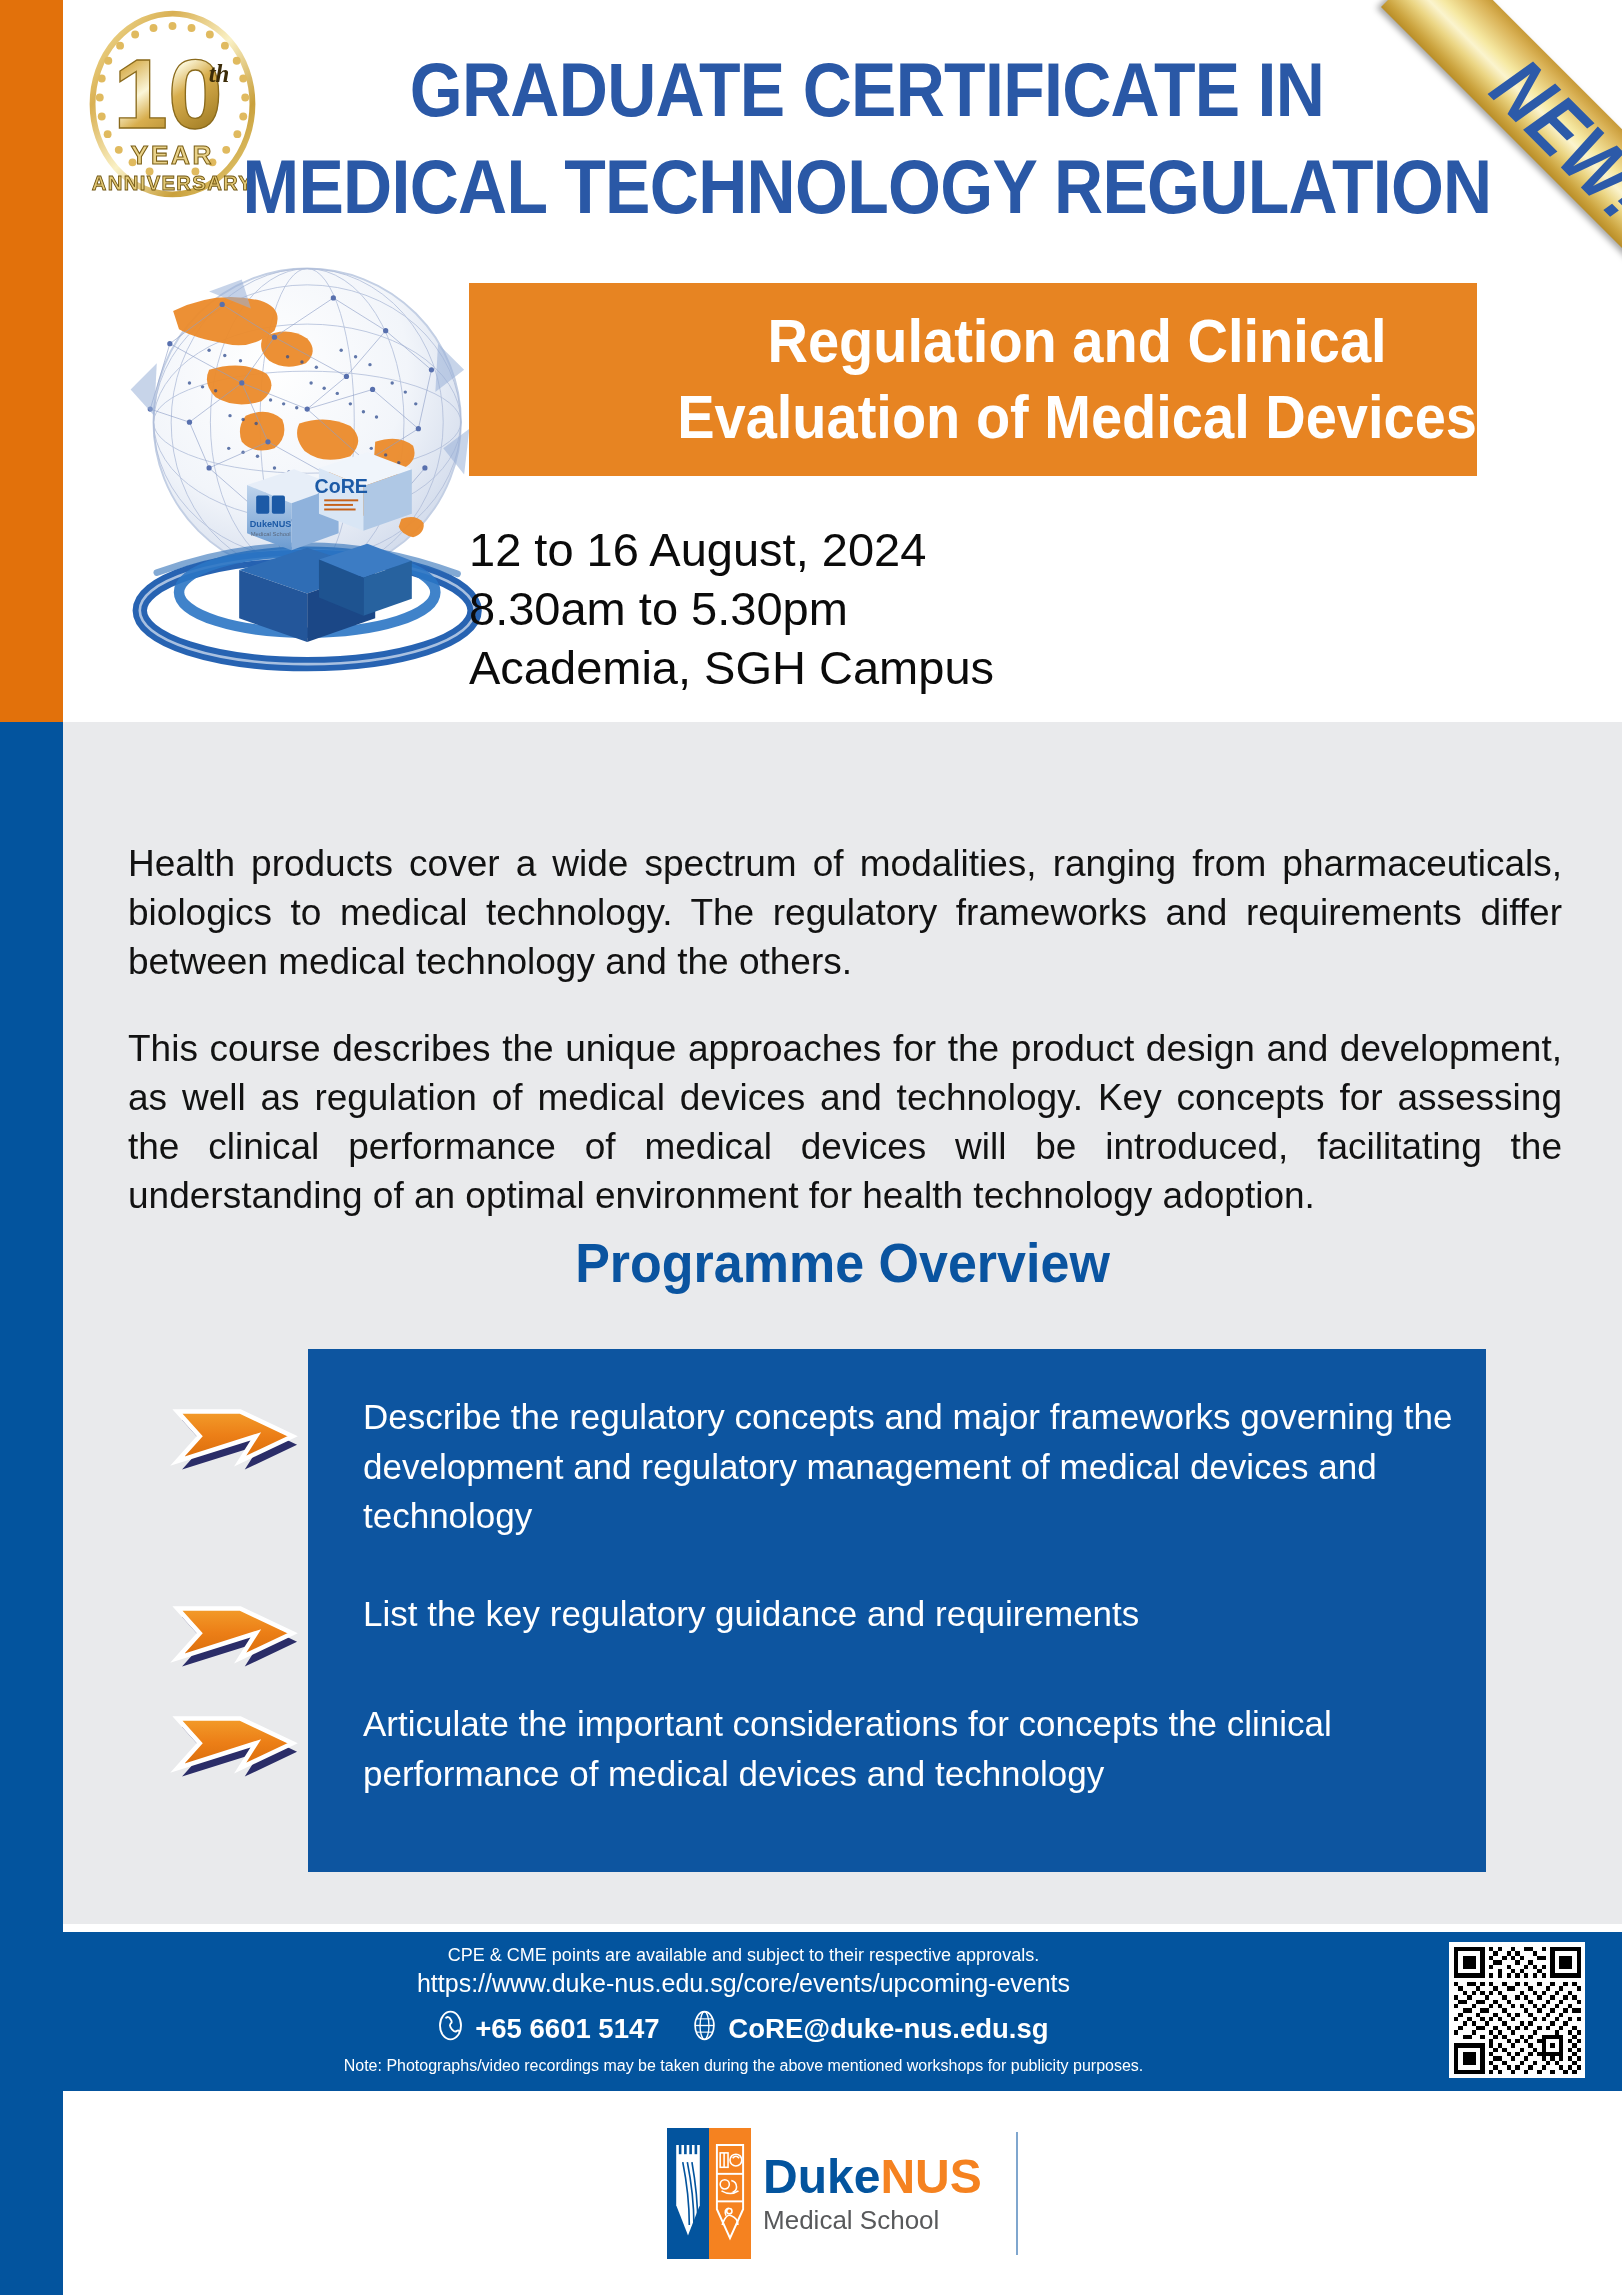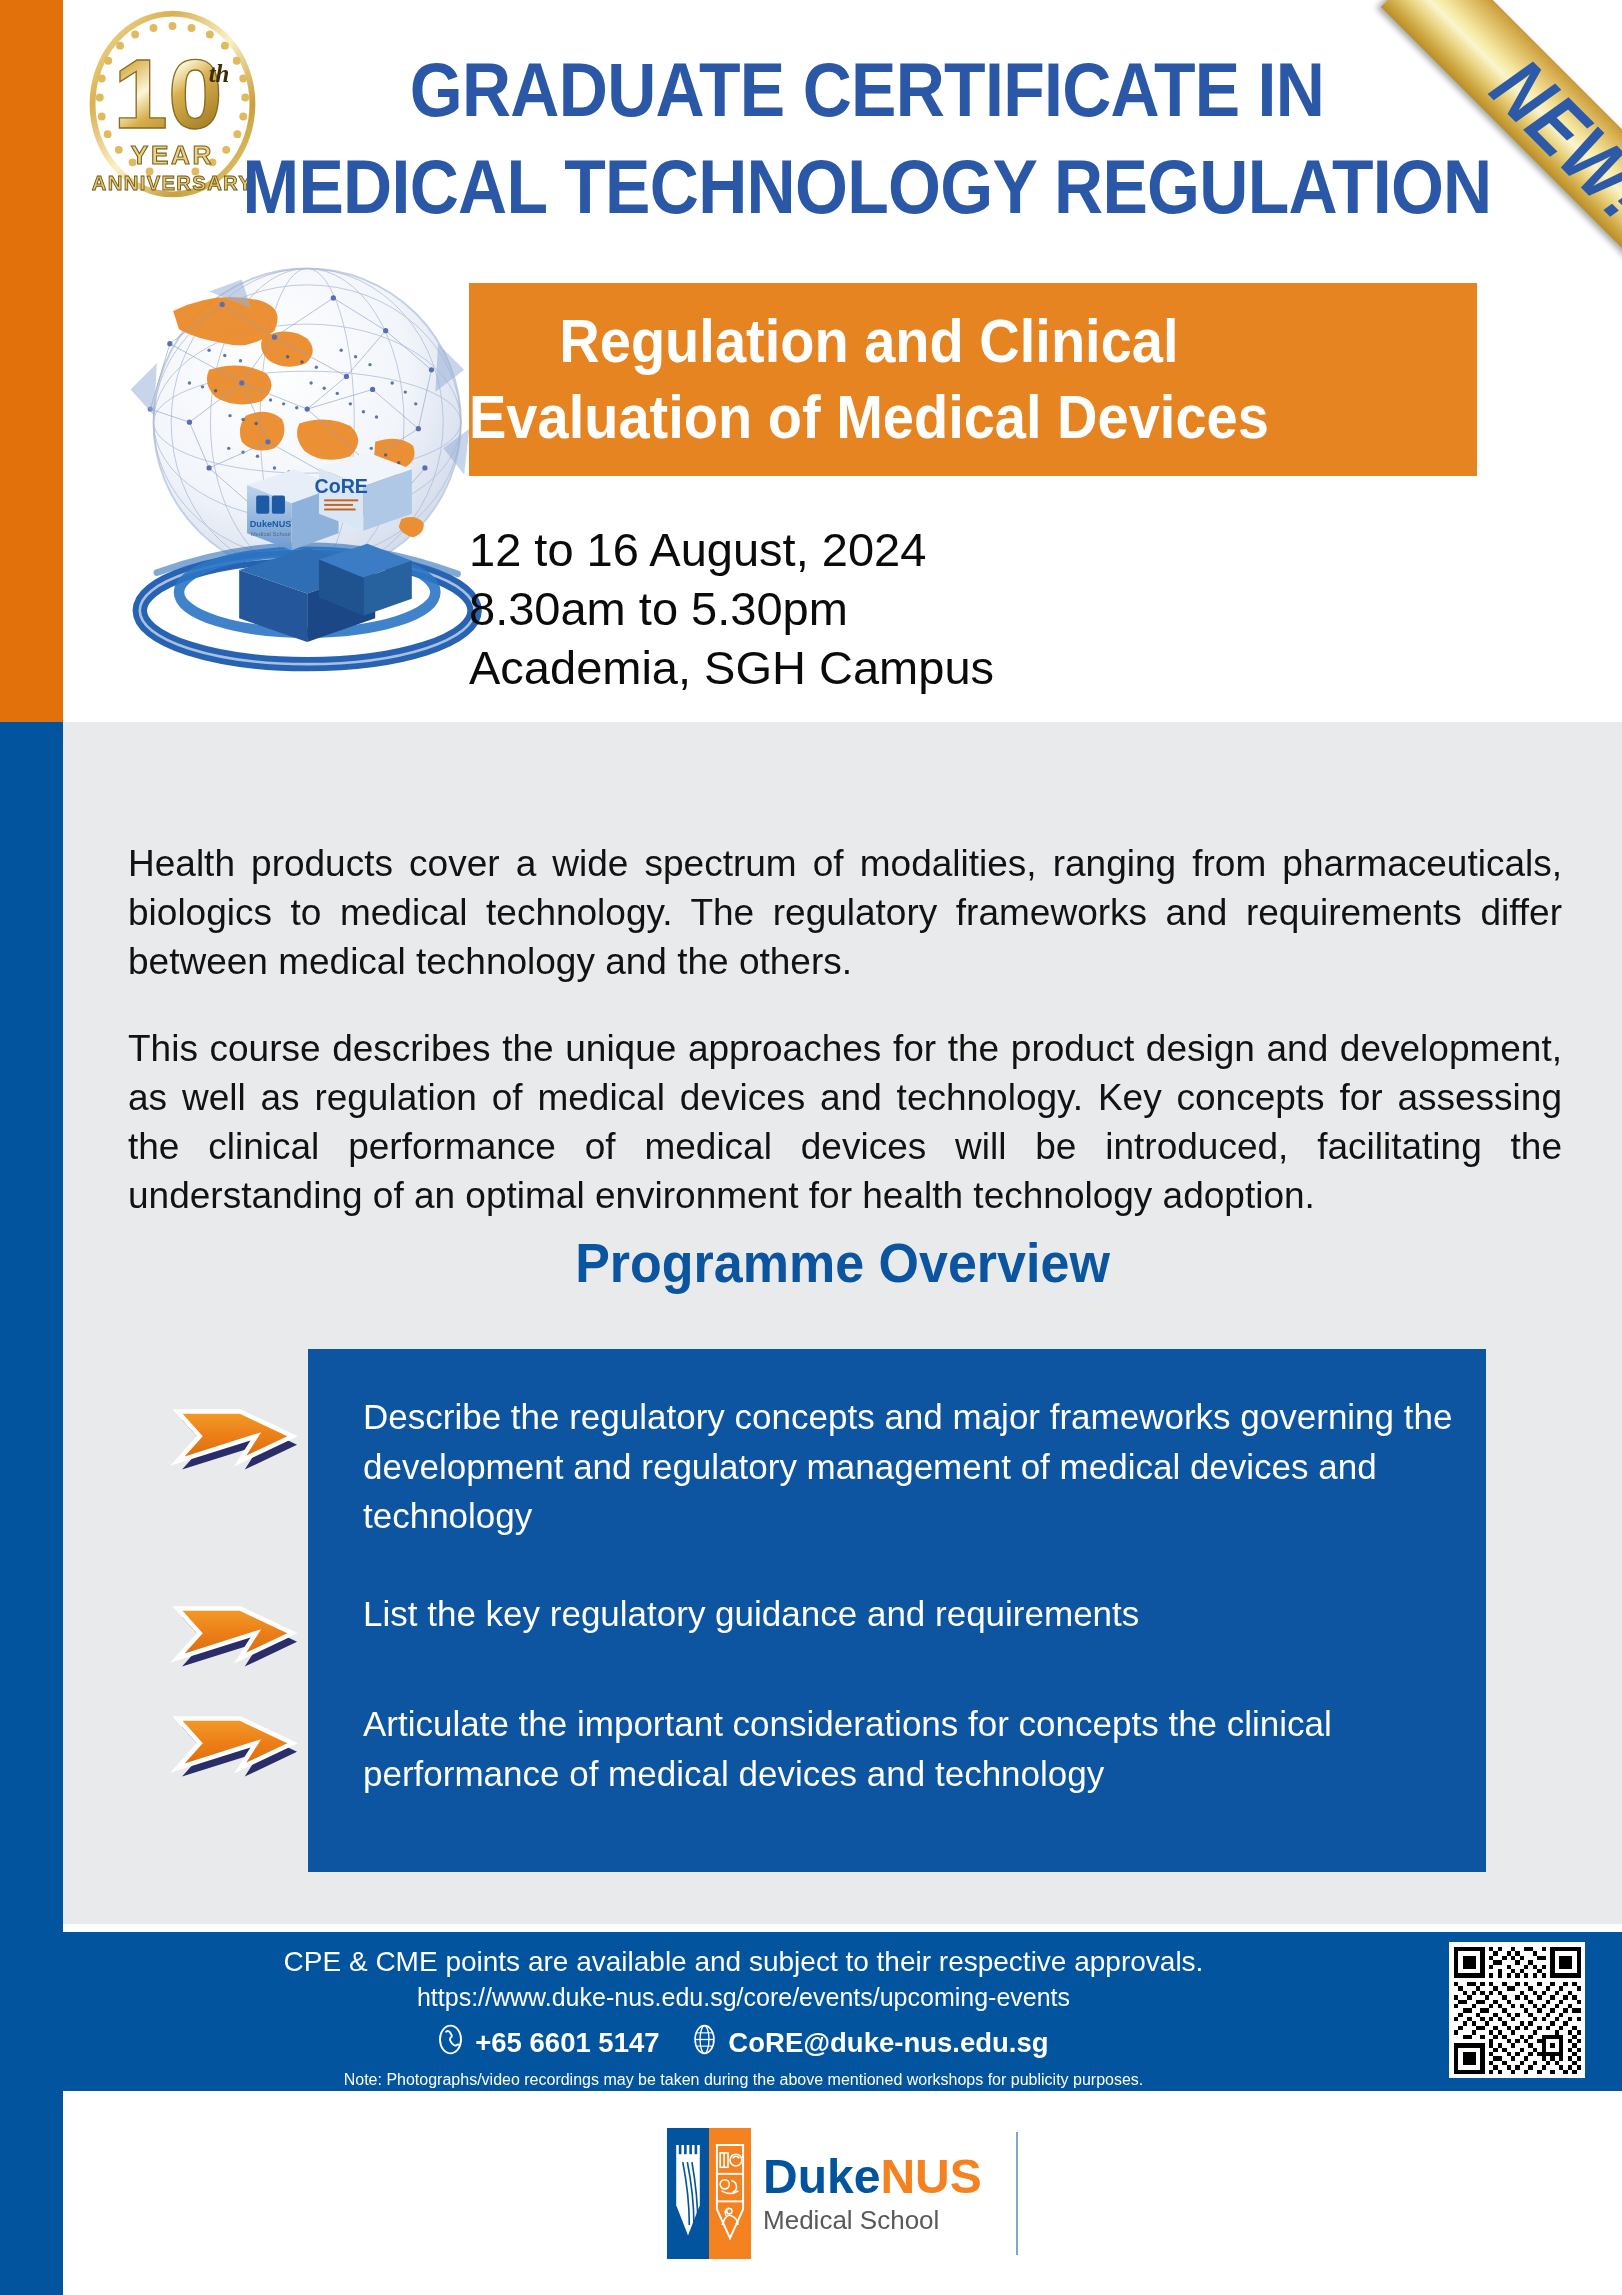--- a/index.html
+++ b/index.html
@@ -106,21 +106,21 @@
   }
 
   
   .course-box {
     position: absolute;
     left: 469px; top: 283px;
     width: 1008px; height: 193px;
     background: #E78422;
     display: flex;
     align-items: center;
-    justify-content: flex-start;
+    justify-content: flex-end;
   }
   .course-title {
     color: #ffffff;
     font-size: 56px;
     font-weight: bold;
     text-align: center;
     line-height: 1.23;
     transform: scaleY(1.1);
   }
 
@@ -193,21 +193,21 @@
     width: 1623px; height: 159px;
     background: #03549E;
   }
   .footer-text {
     position: absolute;
     left: 63px; top: 1943px;
     width: 1361px;
     text-align: center;
     color: #ffffff;
   }
-  .footer-line-1 { font-size: 28px; line-height: 1.35; }
+  .footer-line-1 { font-size: 18px; line-height: 1.35; }
   .footer-line-2 { font-size: 25px; line-height: 1.35; }
   .footer-contact {
     margin-top: 9.2px;
     display: flex;
     align-items: center;
     justify-content: center;
     gap: 32px;
     font-size: 27.5px;
     font-weight: bold;
   }

